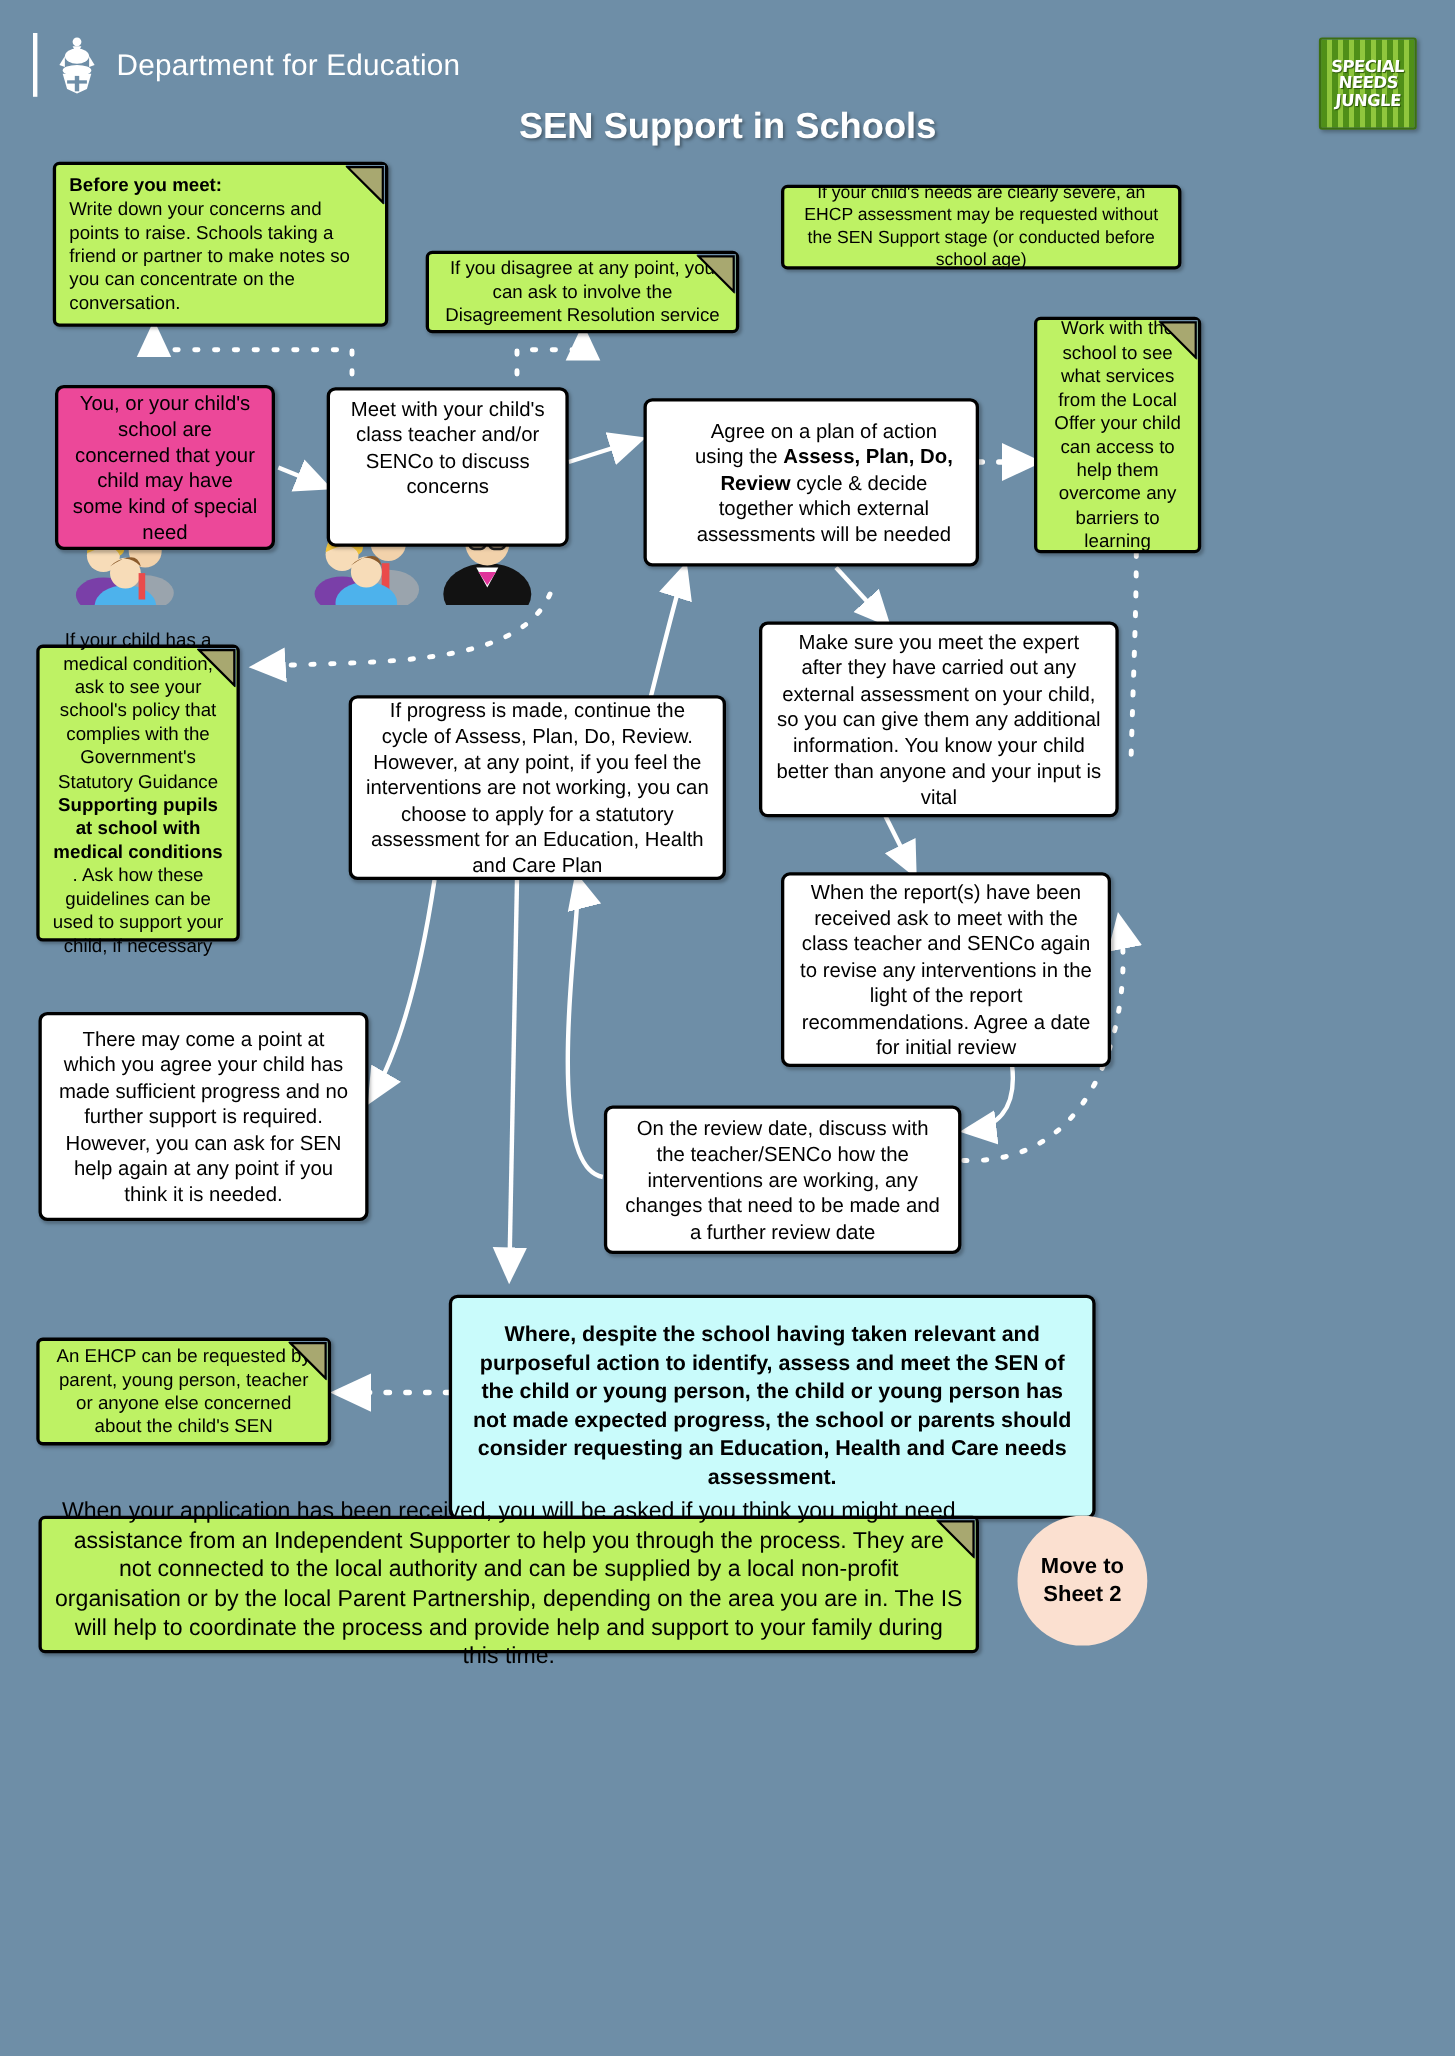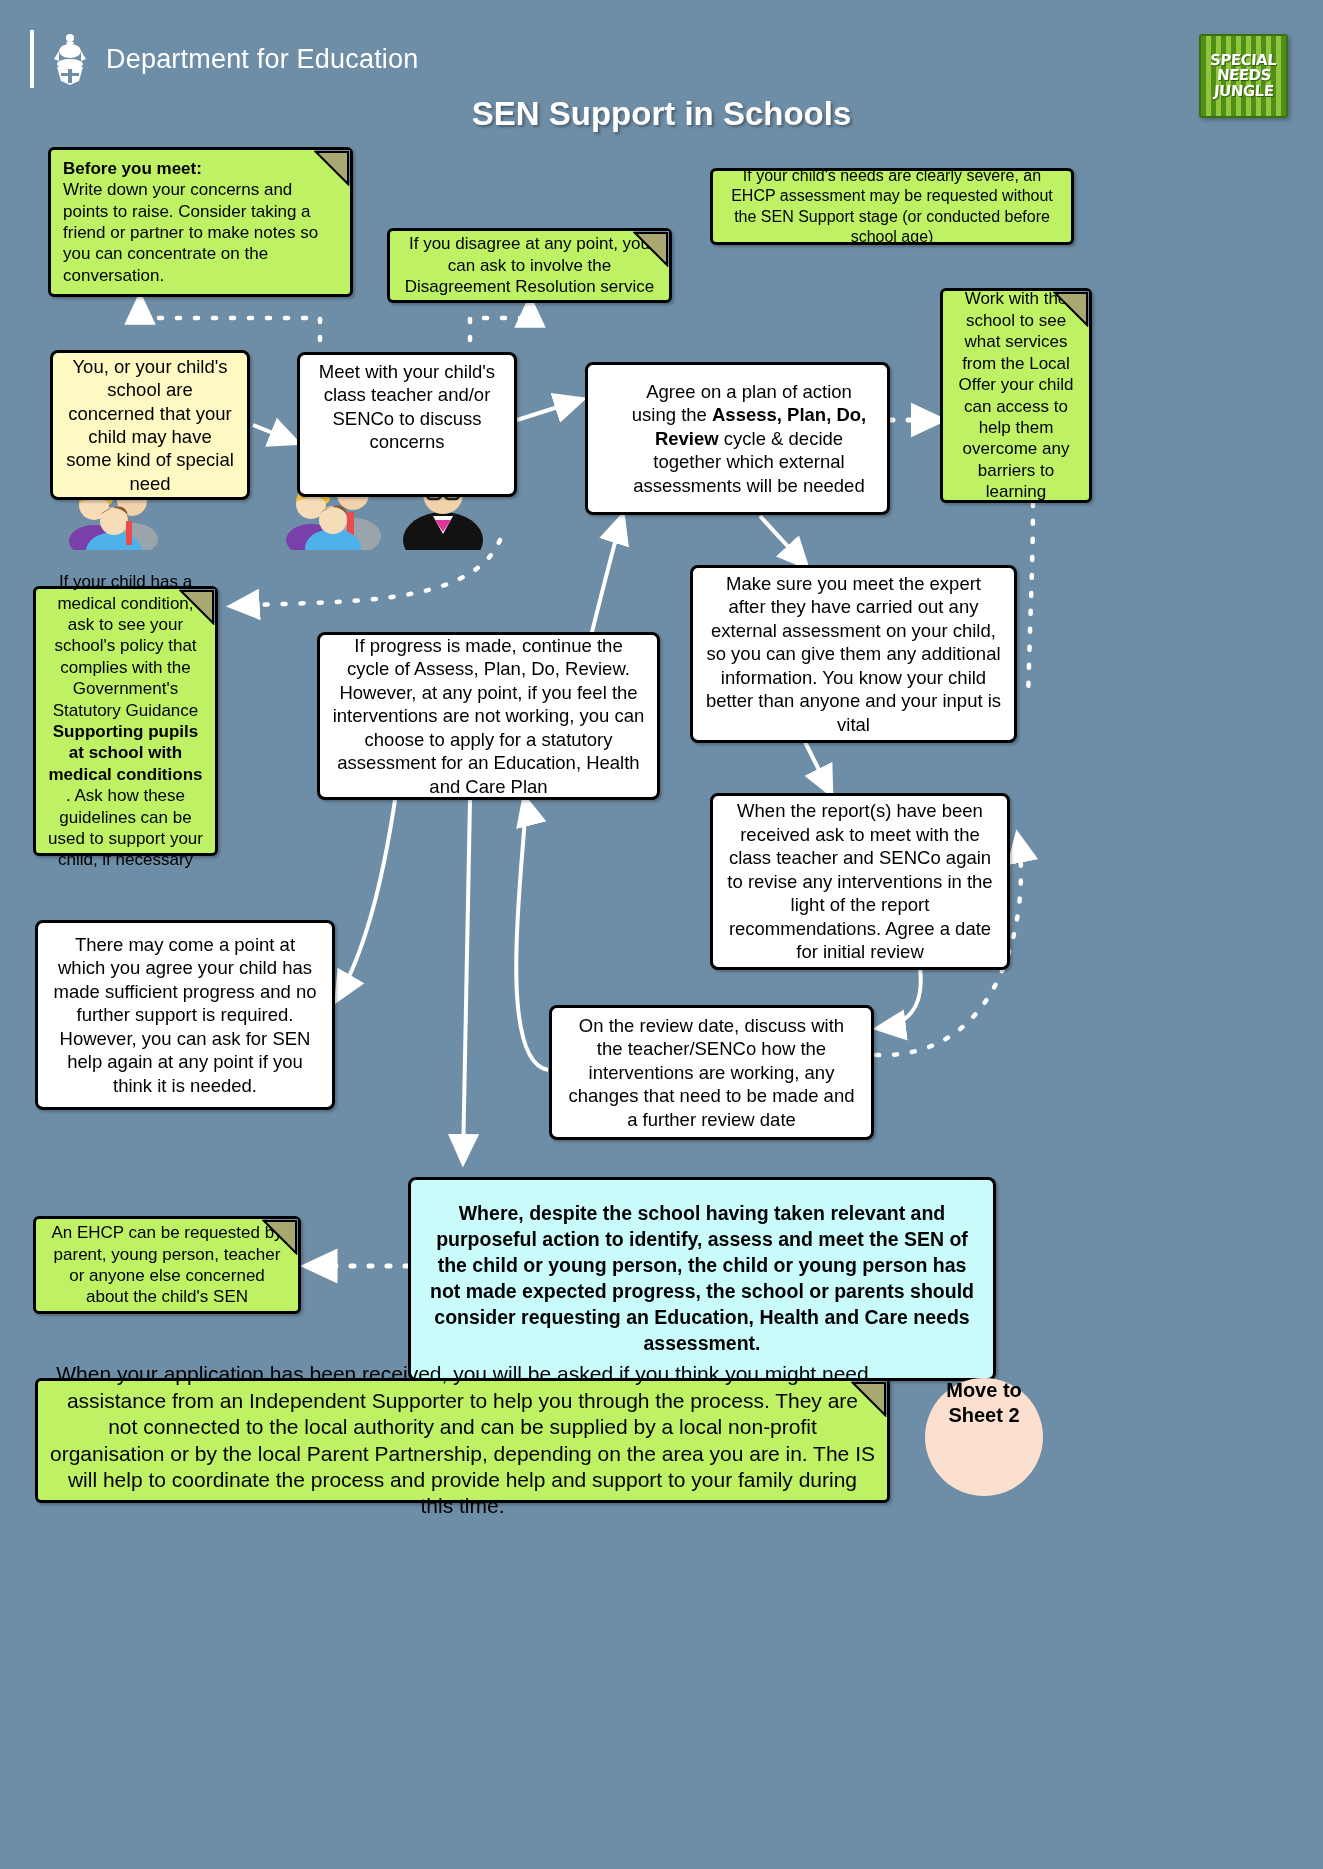--- a/index.html
+++ b/index.html
@@ -39,35 +39,35 @@
   
   .node{position:absolute;box-sizing:border-box;
         display:flex;align-items:center;justify-content:center;text-align:center;}
   .node .txt{display:block;width:100%;}
 
   .box{
     background:#ffffff;border:3px solid #000000;border-radius:8px;
     color:#000000;font-size:18.5px;line-height:1.27;padding:10px 12px;
     box-shadow:2px 2px 3px rgba(0,0,0,.25);
   }
-  .box.green{background:#fef9c3;}
+  .box.green{background:#ec4899;}
   .box.cyan{background:#c9fbfb;font-weight:bold;font-size:19.5px;line-height:1.33;}
 
   
   .note{
     background:#bef264;border:3px solid #000000;border-radius:6px;
     color:#000000;font-size:17px;line-height:1.26;padding:10px 12px;
     box-shadow:2px 2px 3px rgba(0,0,0,.25);
   }
   .foldwrap{position:absolute;right:0;top:0;width:36px;height:36px;overflow:hidden;}
   .foldwrap svg{display:block;}
 
   .circle{
     position:absolute;border-radius:50%;background:#fbe0d0;
-    display:flex;justify-content:center;text-align:center;
+    display:flex;align-items:center;justify-content:center;text-align:center;
     color:#000000;font-weight:bold;font-size:20px;line-height:1.25;
   }
 
   b{font-weight:bold;}
 
   
   .people{position:absolute;pointer-events:none;}
 </style>
 </head>
 <body>
@@ -187,21 +187,21 @@
 
   <div class="node note" style="left:48px;top:147px;width:305px;height:150px;text-align:left;">
     <div class="foldwrap">
       <svg width="36" height="36" viewBox="0 0 36 36">
           <path d="M0,0 L36,36 L36,0 Z" fill="#6e8ea7"></path>
           <path d="M2,2 L34,34 L34,2 Z" fill="#a8a870" stroke="#000" stroke-width="2"></path>
         </svg>
     </div>
     <div class="txt">
       <b>Before you meet:</b><br>
-      <span>Write down your concerns and points to raise. Consider taking a friend or partner to make notes so you can concentrate on the conversation.</span>
+      <span>Write down your concerns and points to raise. Schools taking a friend or partner to make notes so you can concentrate on the conversation.</span>
     </div>
   </div>
 
   <div class="node note" style="left:387px;top:228px;width:285px;height:75px;">
     <div class="foldwrap">
       <svg width="36" height="36" viewBox="0 0 36 36">
           <path d="M0,0 L36,36 L36,0 Z" fill="#6e8ea7"></path>
           <path d="M2,2 L34,34 L34,2 Z" fill="#a8a870" stroke="#000" stroke-width="2"></path>
         </svg>
     </div>

